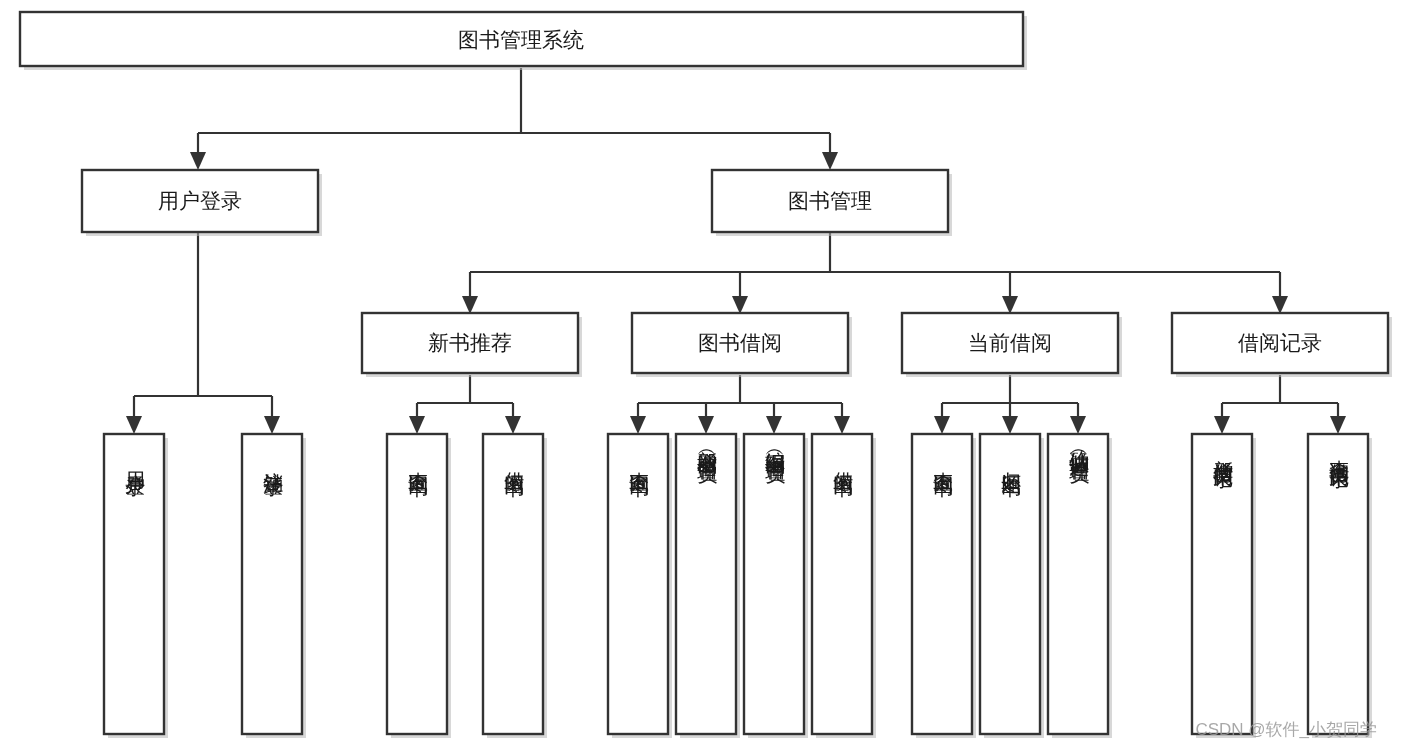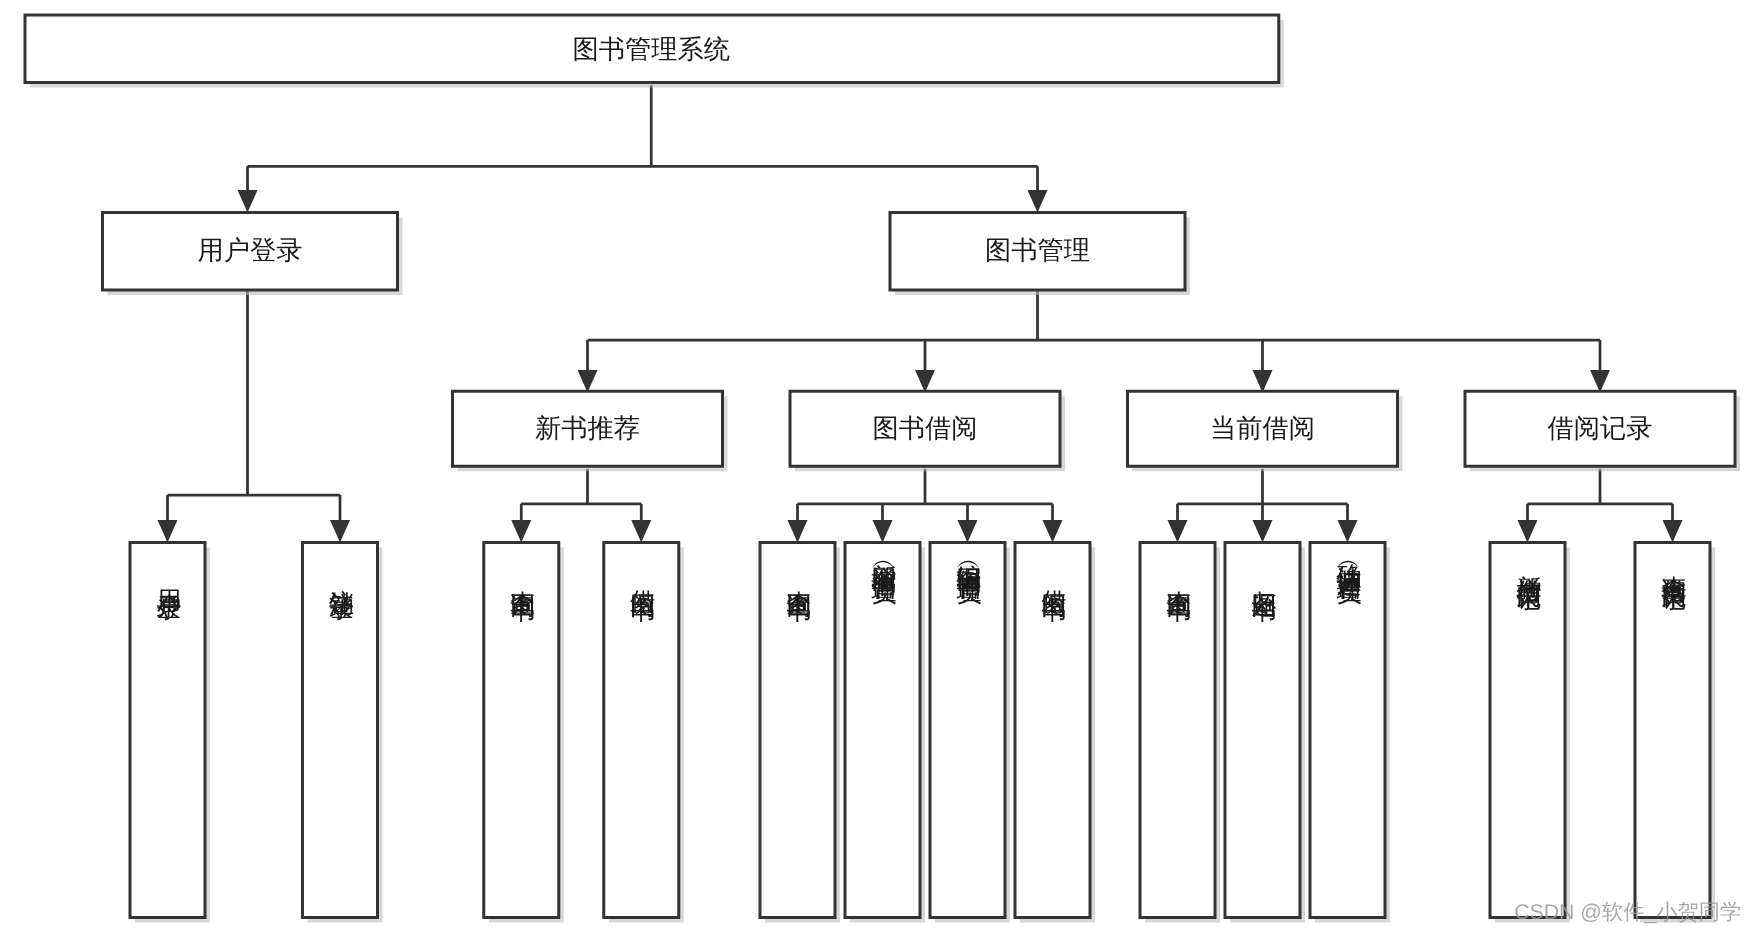--- a/index.html
+++ b/index.html
@@ -52,21 +52,21 @@
     font-size: 21px;
   }
   .label-v {
     font-size: 20px;
     writing-mode: vertical-rl;
     text-orientation: upright;
     letter-spacing: 2px;
   }
   .watermark {
     position: absolute;
-    right: 12px;
+    right: 28px;
     bottom: 6px;
     font-family: "Liberation Sans", "DejaVu Sans", sans-serif;
     font-size: 17px;
     color: #9a9a9a;
     opacity: 0.85;
     white-space: nowrap;
     pointer-events: none;
     user-select: none;
   }
 </style>

